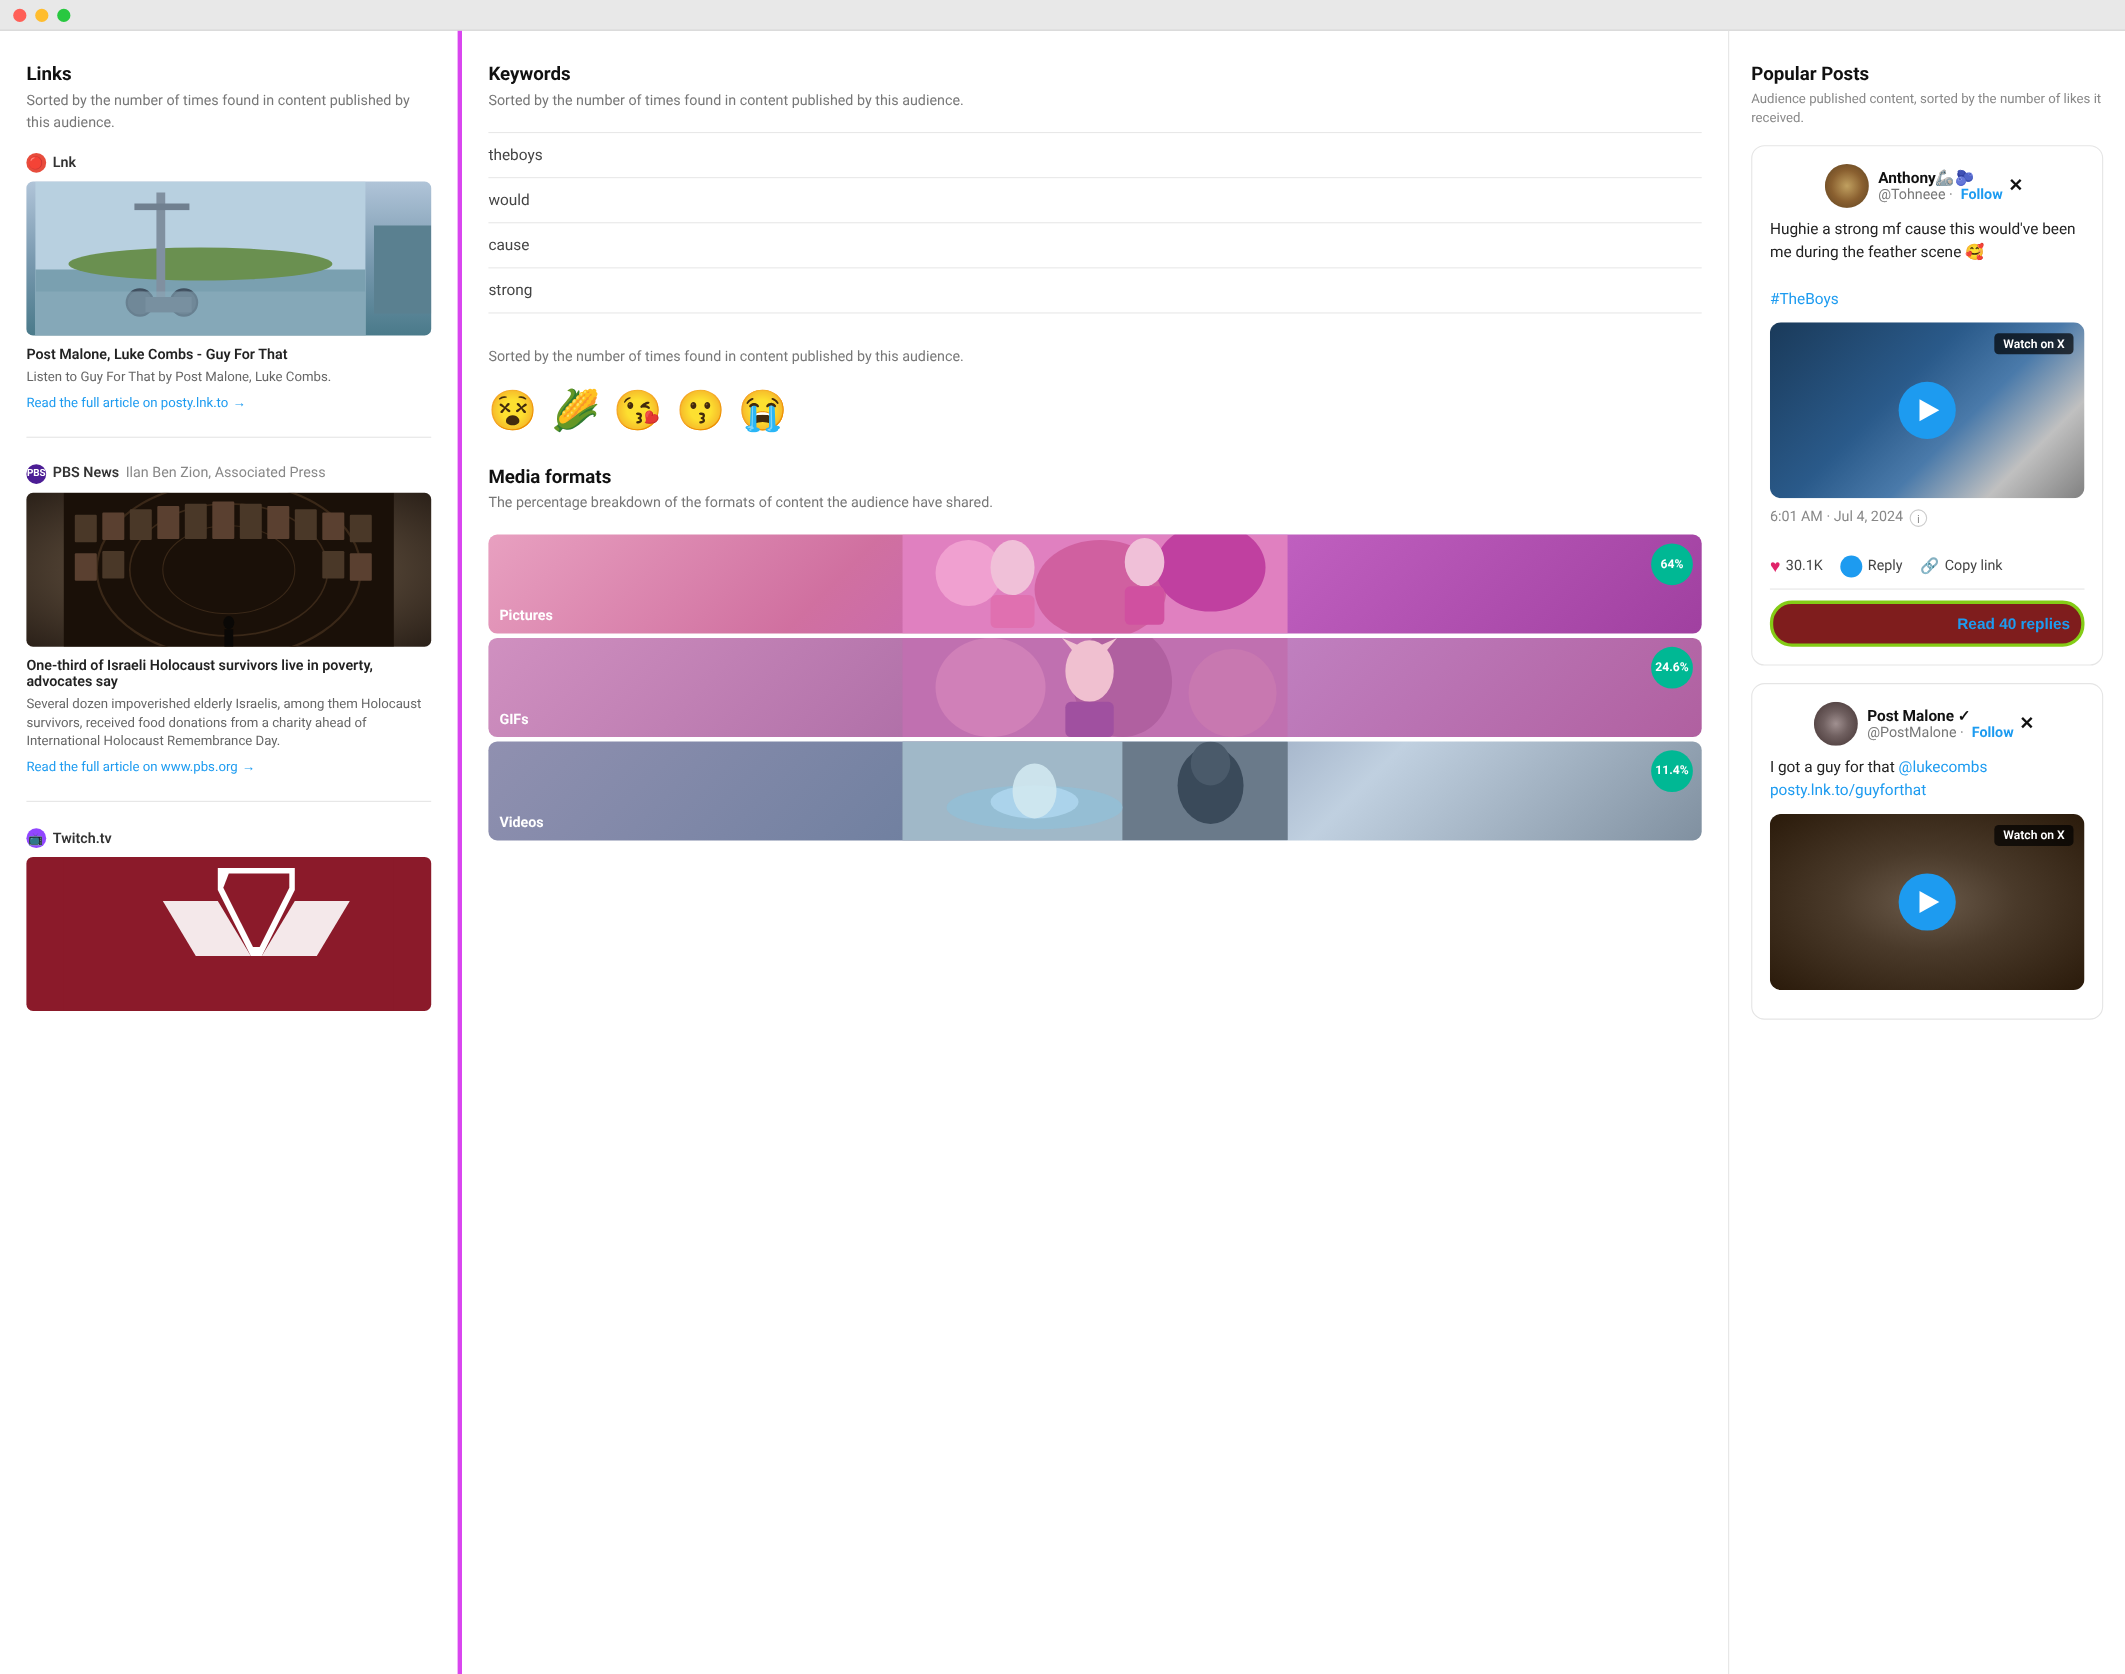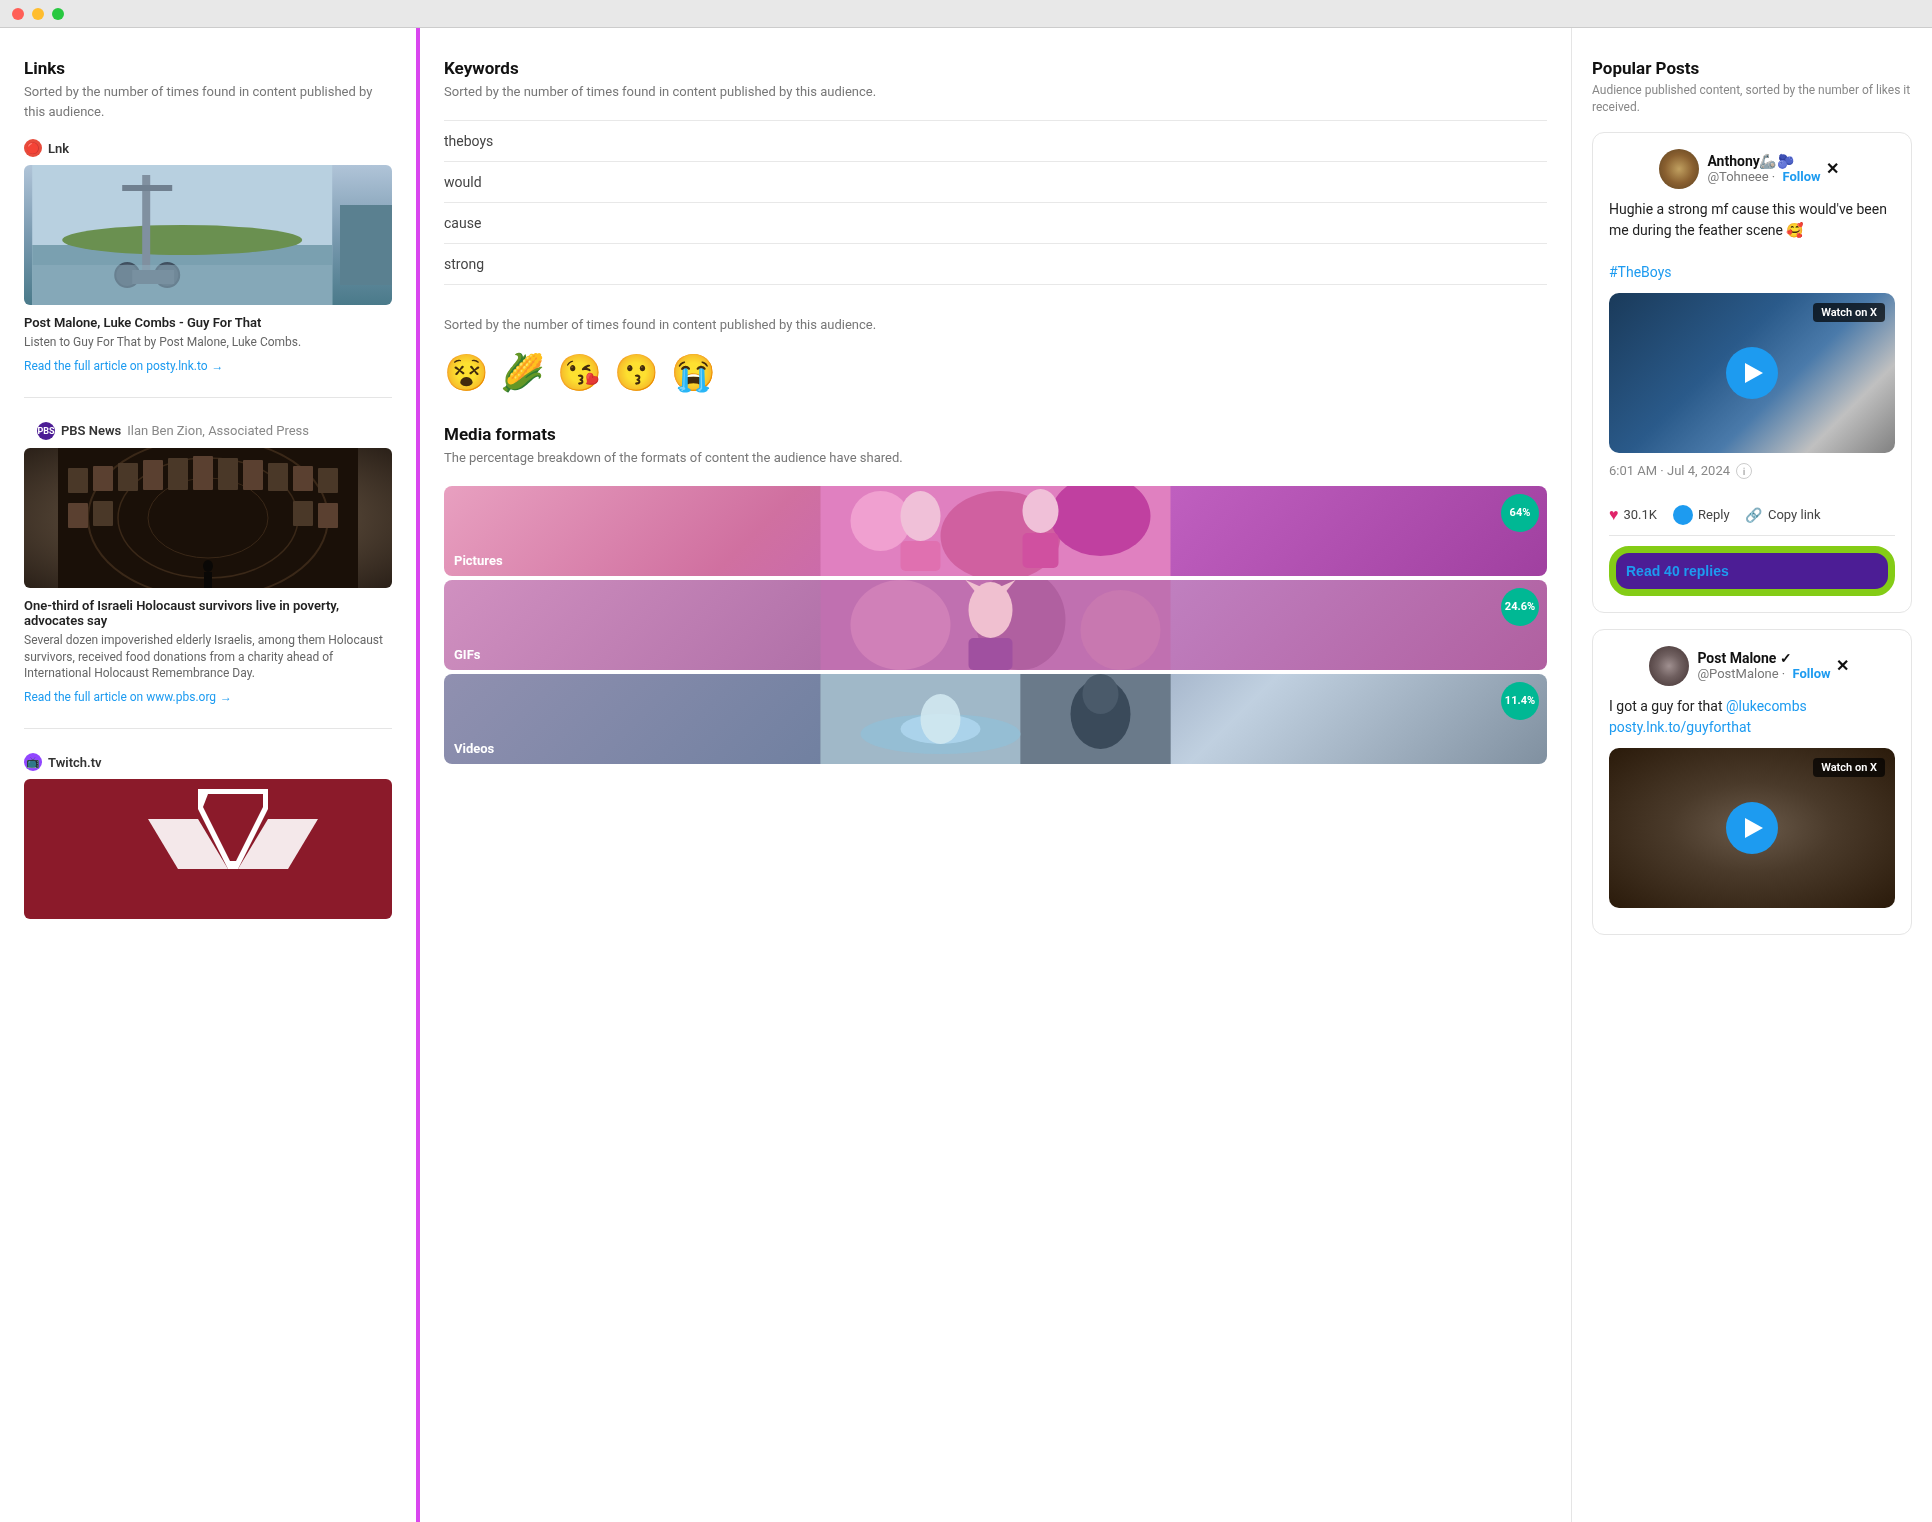--- a/index.html
+++ b/index.html
@@ -70,21 +70,21 @@
       color: #333;
       margin-bottom: 8px;
     }
     .link-source-icon {
       width: 18px; height: 18px;
       border-radius: 50%;
       display: flex; align-items: center; justify-content: center;
       font-size: 11px;
     }
     .icon-lnk { background: #e74c3c; color: white; }
-    .icon-pbs { background: #4c1d95; color: white; border-radius: 50%; margin-left: 13px; }
+    .icon-pbs { background: #4c1d95; color: white; border-radius: 50%; }
     .icon-twitch { background: #9146ff; color: white; }
 
     .link-thumb {
       width: 100%;
       height: 140px;
       background: #bdc3c7;
       border-radius: 6px;
       margin-bottom: 10px;
       overflow: hidden;
       position: relative;
@@ -355,28 +355,28 @@
       border-radius: 50%;
     }
     .copy-icon {
       font-size: 14px;
       color: #888;
     }
 
     .read-replies-btn {
       width: 100%;
       padding: 10px;
-      border: 7px solid #84cc16;
+      border: 3px solid #84cc16;
       border-radius: 20px;
-      background: #4c1d95;
+      background: #7f1d1d;
       font-size: 14px;
       font-weight: 600;
       color: #1d9bf0;
       cursor: pointer;
-      text-align: left;
+      text-align: right;
     }
 
     .tweet-link { color: #1d9bf0; text-decoration: none; }
   </style>
 </head>
 <body>
 
 <div class="mac-bar">
   <div class="mac-dot red"></div>
   <div class="mac-dot yellow"></div>

